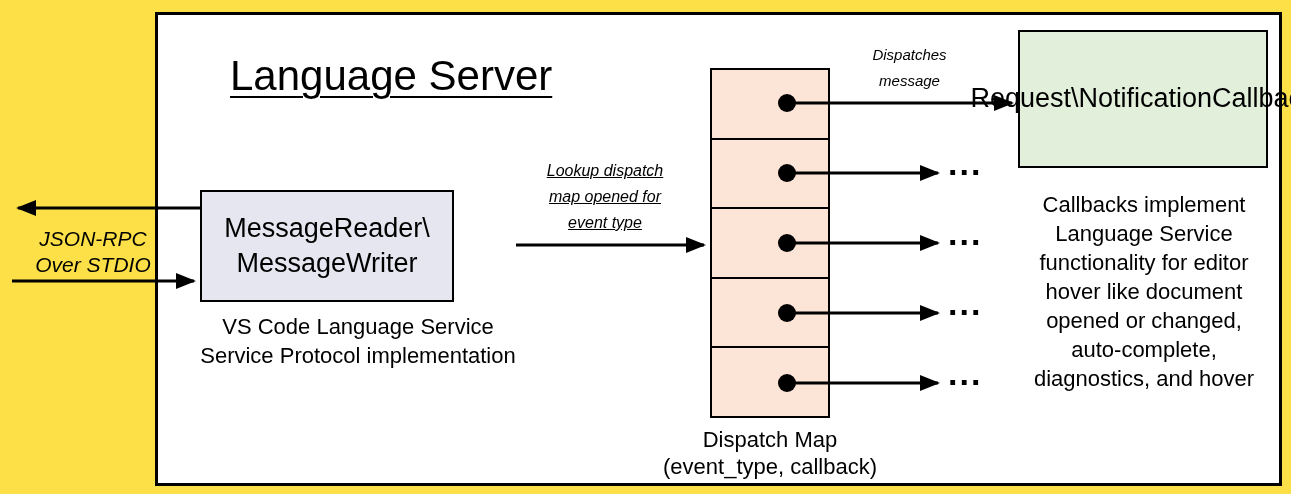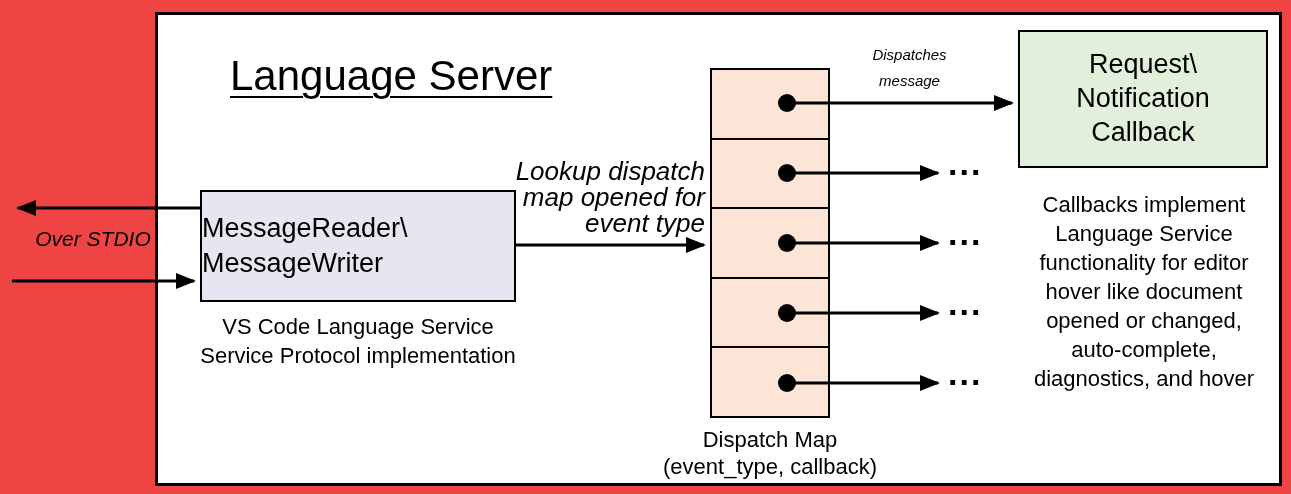--- a/index.html
+++ b/index.html
@@ -7,21 +7,21 @@
     padding: 0;
     background: #ffffff;
     font-family: "Liberation Sans", sans-serif;
     color: #000;
   }
   .canvas {
     position: relative;
     width: 1291px;
     height: 494px;
     overflow: hidden;
-    background: #ef4444;
+    background: #fde047;
   }
   .outer-box {
     position: absolute;
     left: 155px; top: 12px;
     width: 1127px; height: 474px;
     border: 3px solid #000;
     box-sizing: border-box;
     background: #ffffff;
   }
   .page-title {
@@ -29,102 +29,103 @@
     left: 230px; top: 52px;
     font-size: 42px;
     text-decoration: underline;
     text-underline-offset: 6px;
     text-decoration-thickness: 2px;
     white-space: nowrap;
   }
   .msg-box {
     position: absolute;
     left: 200px; top: 190px;
-    width: 316px; height: 112px;
+    width: 254px; height: 112px;
     background: #e6e6f0;
-    border: 2.5px solid #000;
-    box-sizing: border-box;
-    display: flex;
-    flex-direction: column;
-    justify-content: center;
-    align-items: flex-start;
-    font-size: 27px;
-    line-height: 1.3;
-    text-align: center;
-  }
-  .msg-caption {
-    position: absolute;
-    left: 168px; top: 312px;
-    width: 380px;
-    text-align: center;
-    font-size: 22px;
-    line-height: 29px;
-  }
-  .json-label {
-    position: absolute;
-    left: 14px; top: 226px;
-    width: 158px;
-    text-align: center;
-    font-style: italic;
-    font-size: 21px;
-    line-height: 26px;
-  }
-  .lookup-label {
-    position: absolute;
-    left: 505px; top: 158px;
-    width: 200px;
-    text-align: right;
-    font-style: italic;
-    font-size: 26px;
-    line-height: 26px;
-  }
-  .dispatches-label {
-    position: absolute;
-    left: 847px; top: 42px;
-    width: 125px;
-    text-align: center;
-    font-style: italic;
-    font-size: 15px;
-    line-height: 26px;
-  }
-  .dispatch-map {
-    position: absolute;
-    left: 710px; top: 68px;
-    width: 120px; height: 350px;
-    border: 2.5px solid #000;
-    box-sizing: border-box;
-    background: #fce4d6;
-    display: flex;
-    flex-direction: column;
-  }
-  .dispatch-cell {
-    flex: 1;
-    border-bottom: 2.5px solid #000;
-  }
-  .dispatch-cell:last-child { border-bottom: none; }
-  .dispatch-caption {
-    position: absolute;
-    left: 645px; top: 426px;
-    width: 250px;
-    text-align: center;
-    font-size: 22px;
-    line-height: 27px;
-  }
-  .callback-box {
-    position: absolute;
-    left: 1018px; top: 30px;
-    width: 250px; height: 138px;
-    background: #e2efda;
     border: 2.5px solid #000;
     box-sizing: border-box;
     display: flex;
     flex-direction: column;
     justify-content: center;
     align-items: center;
     font-size: 27px;
+    line-height: 1.3;
+    text-align: center;
+  }
+  .msg-caption {
+    position: absolute;
+    left: 168px; top: 312px;
+    width: 380px;
+    text-align: center;
+    font-size: 22px;
+    line-height: 29px;
+  }
+  .json-label {
+    position: absolute;
+    left: 14px; top: 226px;
+    width: 158px;
+    text-align: center;
+    font-style: italic;
+    font-size: 21px;
+    line-height: 26px;
+  }
+  .lookup-label {
+    position: absolute;
+    left: 505px; top: 158px;
+    width: 200px;
+    text-align: center;
+    font-style: italic;
+    font-size: 16px;
+    line-height: 26px;
+    text-decoration: underline;
+  }
+  .dispatches-label {
+    position: absolute;
+    left: 847px; top: 42px;
+    width: 125px;
+    text-align: center;
+    font-style: italic;
+    font-size: 15px;
+    line-height: 26px;
+  }
+  .dispatch-map {
+    position: absolute;
+    left: 710px; top: 68px;
+    width: 120px; height: 350px;
+    border: 2.5px solid #000;
+    box-sizing: border-box;
+    background: #fce4d6;
+    display: flex;
+    flex-direction: column;
+  }
+  .dispatch-cell {
+    flex: 1;
+    border-bottom: 2.5px solid #000;
+  }
+  .dispatch-cell:last-child { border-bottom: none; }
+  .dispatch-caption {
+    position: absolute;
+    left: 645px; top: 426px;
+    width: 250px;
+    text-align: center;
+    font-size: 22px;
+    line-height: 27px;
+  }
+  .callback-box {
+    position: absolute;
+    left: 1018px; top: 30px;
+    width: 250px; height: 138px;
+    background: #e2efda;
+    border: 2.5px solid #000;
+    box-sizing: border-box;
+    display: flex;
+    flex-direction: row;
+    justify-content: center;
+    align-items: center;
+    font-size: 27px;
     line-height: 1.25;
     text-align: center;
   }
   .callbacks-note {
     position: absolute;
     left: 1005px; top: 190px;
     width: 278px;
     text-align: center;
     font-size: 22px;
     line-height: 29px;
@@ -150,20 +151,21 @@
 </head>
 <body>
 
 <div class="canvas">
 
   <div class="outer-box"></div>
 
   <div class="page-title">Language Server</div>
 
   <div class="json-label">
+    <div>JSON-RPC</div>
     <div>Over STDIO</div>
   </div>
 
   <div class="msg-box">
     <div>MessageReader\</div>
     <div>MessageWriter</div>
   </div>
   <div class="msg-caption">
     <div>VS Code Language Service</div>
     <div>Service Protocol implementation</div>

